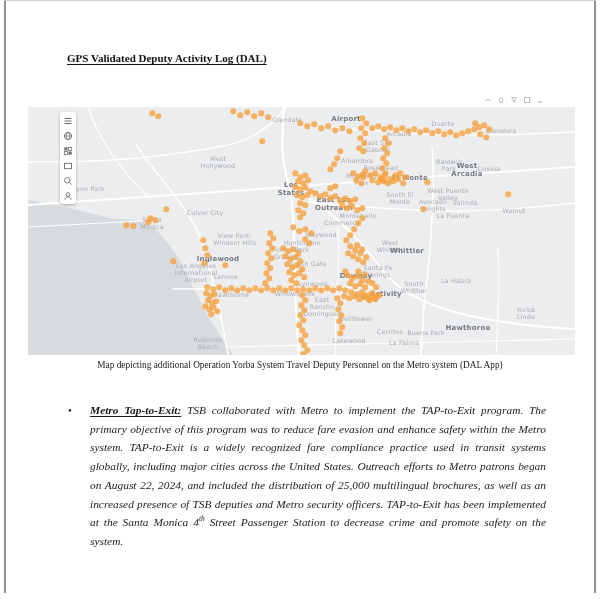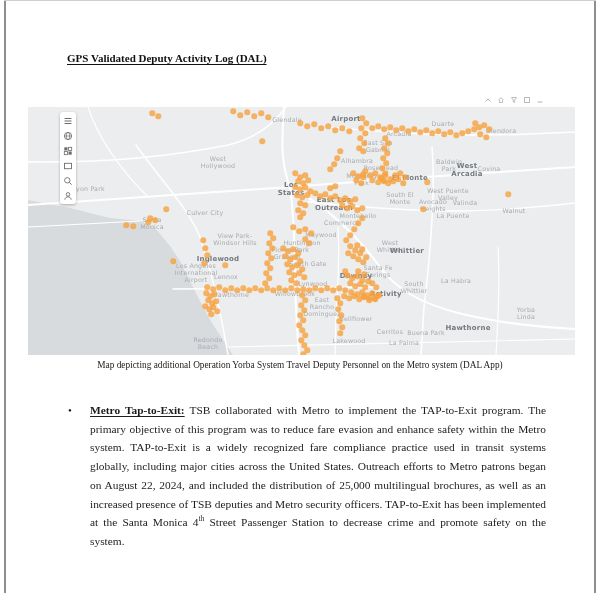--- a/index.html
+++ b/index.html
@@ -36,21 +36,21 @@
 
   .map-toolbar{position:absolute;left:32px;top:5px;width:16px;padding:3px 0;background:#fff;
                border-radius:3px;box-shadow:0 1px 3px rgba(0,0,0,.28);display:flex;
                flex-direction:column;align-items:center;gap:4px;}
   .map-toolbar .tbi{width:11px;height:11px;display:flex;align-items:center;justify-content:center;cursor:pointer;}
 
   .caption{position:absolute;left:0;top:360px;width:600px;text-align:center;font-size:9.3px;color:#222;}
 
   .bullet-row{position:absolute;left:68px;top:401px;width:478px;display:flex;}
   .bullet-marker{width:22px;font-size:11px;line-height:18.7px;color:#111;}
-  .bullet-text{flex:1;font-size:11.4px;line-height:18.7px;text-align:justify;color:#1c1c1c;}
+  .bullet-text{flex:1;font-size:11.4px;line-height:18.7px;text-align:justify;color:#1c1c1c;font-style:italic;}
   .bullet-text .lead{font-weight:bold;text-decoration:underline;text-underline-offset:2px;}
   .bullet-text sup{font-size:7.5px;line-height:0;}
 </style>
 </head>
 <body>
 
 <div class="page">
   <div class="edge left"></div>
   <div class="edge right"></div>
   <div class="edge top"></div>

